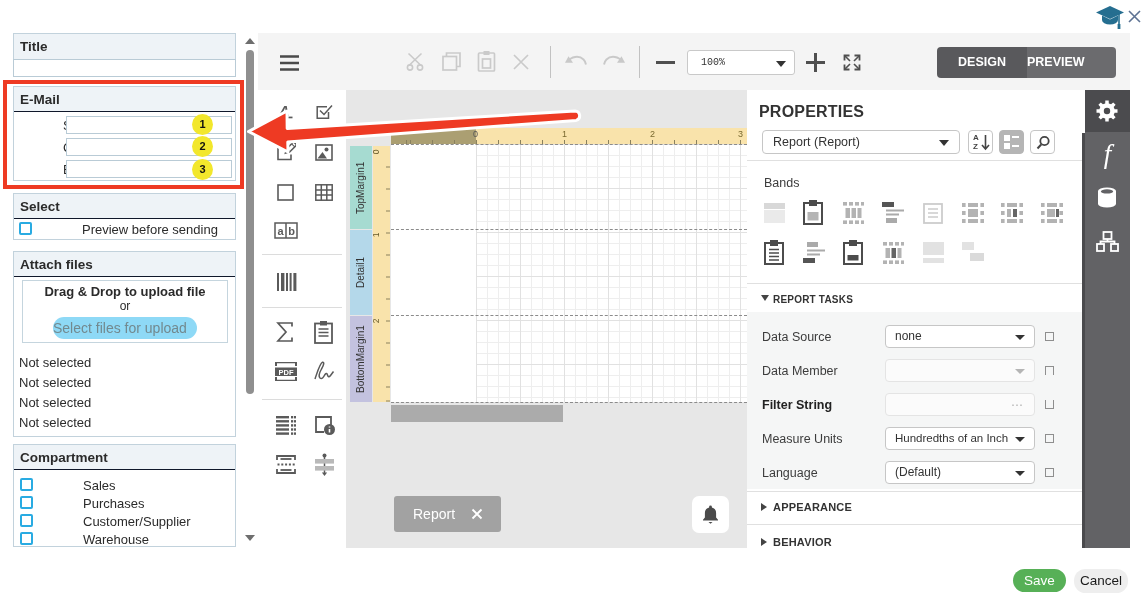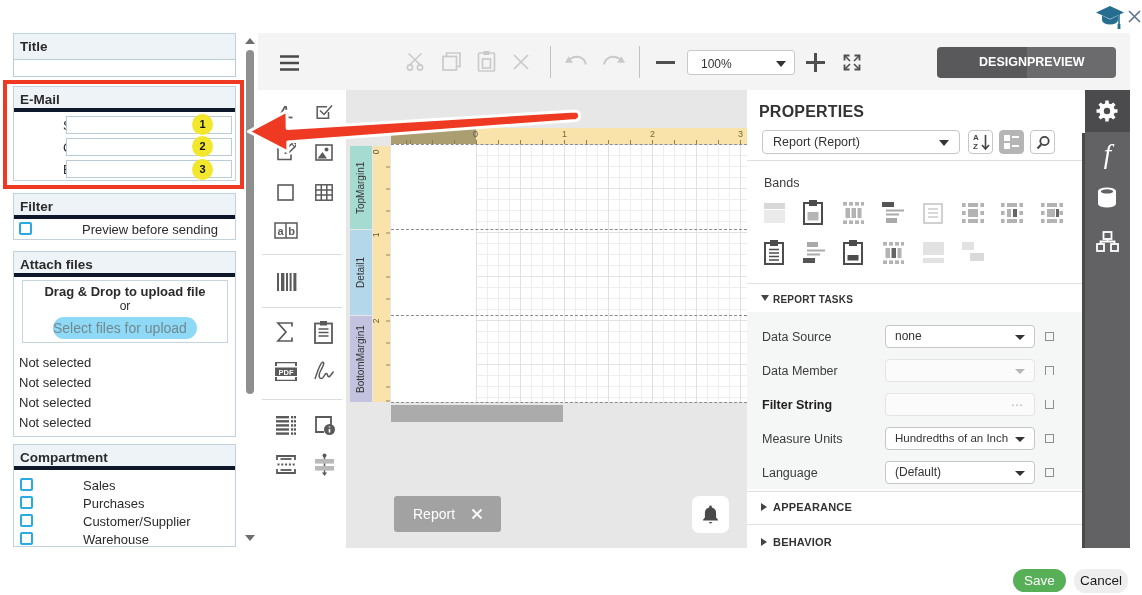--- a/index.html
+++ b/index.html
@@ -1,21 +1,21 @@
 <!DOCTYPE html>
 <html><head>
 <meta charset="utf-8">
 <style>
   * { margin:0; padding:0; box-sizing:border-box; }
   html,body { width:1142px; height:595px; background:#fff; overflow:hidden;
     font-family:"Liberation Sans", sans-serif; }
   .abs { position:absolute; }
   
   .sec { position:absolute; left:13px; width:223px; border:1px solid #c2d2dc; background:#fff; }
-  .sechdr { background:#eef3f7; border-bottom:4px solid #0f172a; font-weight:bold; font-size:13.5px; color:#2b2b2b; padding:5px 0 5px 6px; height:25px; }
+  .sechdr { background:#eef3f7; border-bottom:1px solid #0f172a; font-weight:bold; font-size:13.5px; color:#2b2b2b; padding:5px 0 5px 6px; height:25px; }
   .flbl { position:absolute; left:19px; font-size:13px; color:#2b2b2b;margin-left:44px; }
   .finput { position:absolute; background:#fff; border:1px solid #b9cbd6; }
   .badge { position:absolute; width:21px; height:21px; border-radius:50%; background:#f2e72c; color:#111;
     font-size:11px; font-weight:bold; text-align:center; line-height:21px; }
   .cb { position:absolute; width:13px; height:13px; border:2px solid #29abe2; border-radius:2px; background:#fff; }
   .notsel { position:absolute; left:19px; font-size:13px; color:#2b2b2b; }
   
   .tbsep { position:absolute; top:46px; width:1px; height:32px; background:#c2c2c2; }
   
   .plbl { position:absolute; left:762px; font-size:12.5px; color:#3c3c3c; }
@@ -56,21 +56,21 @@
   <div class="finput" style="left:66px; top:138px; width:166px; height:18px;"></div>
   <div class="flbl" style="top:162px;">Bcc</div>
   <div class="finput" style="left:66px; top:160px; width:166px; height:18px;"></div>
   <div class="badge" style="left:192px; top:114px;">1</div>
   <div class="badge" style="left:192px; top:136px;">2</div>
   <div class="badge" style="left:192px; top:159px;">3</div>
 
   <div class="abs" style="left:3px; top:80px; width:241px; height:109px; border:4.5px solid #ee3a23;"></div>
 
   <div class="sec" style="top:193px; height:47px;">
-    <div class="sechdr">Filter</div>
+    <div class="sechdr">Select</div>
   </div>
   <div class="cb" style="left:19px; top:222px;"></div>
   <div class="flbl" style="top:222px; left:38px;text-align:right;">Preview before sending</div>
 
   <div class="sec" style="top:251px; height:186px;">
     <div class="sechdr">Attach files</div>
   </div>
   <div class="abs" style="left:22px; top:280px; width:206px; height:63px; border:1px solid #c5d5de; background:#fff;"></div>
   <div class="abs" style="left:22px; top:284px; width:206px; text-align:center; font-size:13px; font-weight:bold; color:#2b2b2b;">Drag &amp; Drop to upload file</div>
   <div class="abs" style="left:22px; top:299px; width:206px; text-align:center; font-size:12px; color:#2b2b2b;">or</div>
@@ -142,36 +142,36 @@
 
   <svg class="abs" style="left:601px; top:53px;" width="25" height="17" viewBox="0 0 25 17" fill="none">
     <path d="M21 8.5 C 18 3.5, 10 2, 5.5 6.5 C 4 8, 3.3 9.5, 3 11.5" stroke="#c9c9c9" stroke-width="1.9"></path>
     <path d="M24 9.8 L16 9.8 L20.5 3.2 Z" fill="#c9c9c9"></path>
   </svg>
   <div class="tbsep" style="left:639px;"></div>
 
   <div class="abs" style="left:656px; top:61px; width:19px; height:2.5px; background:#4f4f4f;"></div>
 
   <div class="abs" style="left:687px; top:50px; width:108px; height:25px; background:#fff; border:1px solid #c9c9c9; border-radius:3px;">
-    <div class="abs" style="left:13px; top:6px; font-size:12px; color:#333;">100%</div>
+    <div class="abs" style="left:13px; top:6px; font-size:10px; color:#333;font-family:Liberation Mono, monospace;">100%</div>
     <div class="abs" style="left:88px; top:10px; width:0; height:0; border-left:5px solid transparent; border-right:5px solid transparent; border-top:6px solid #333;"></div>
   </div>
 
   <div class="abs" style="left:806px; top:61px; width:19px; height:2.5px; background:#4f4f4f;"></div>
   <div class="abs" style="left:814px; top:53px; width:2.5px; height:19px; background:#4f4f4f;"></div>
 
   <svg class="abs" style="left:841px; top:52px;" width="22" height="21" viewBox="0 0 22 21" stroke="#4f4f4f" stroke-width="1.8" fill="#4f4f4f">
     <path d="M13.5 3.5 h5 v5 M8.5 3.5 h-5 v5 M13.5 17.5 h5 v-5 M8.5 17.5 h-5 v-5" fill="none"></path>
     <path d="M18 4 l-5 5" stroke-width="1.6"></path>
       <path d="M4 4 l5 5" stroke-width="1.6"></path>
     <path d="M18 17 l-5 -5" stroke-width="1.6"></path>
       <path d="M4 17 l5 -5" stroke-width="1.6"></path>
   </svg>
 
-  <div class="abs" style="left:937px; top:47px; width:90px; height:31px; background:#59595c; border-radius:4px 0 0 4px; color:#fff; font-weight:bold; font-size:12.5px; text-align:right; line-height:31px;">DESIGN</div>
+  <div class="abs" style="left:937px; top:47px; width:90px; height:31px; background:#59595c; border-radius:4px 0 0 4px; color:#fff; font-weight:bold; font-size:12.5px; text-align:center; line-height:31px;">DESIGN</div>
   <div class="abs" style="left:1027px; top:47px; width:89px; height:31px; background:#6b6b6e; border-radius:0 4px 4px 0; color:#fff; font-weight:bold; font-size:12.5px; line-height:31px;">PREVIEW</div>
 </div>
 
 <div id="canvas">
 
   <div class="abs" style="left:391px; top:128px; width:356px; height:16px; background:#f9e3ab;">
     <div class="abs" style="left:0; top:0; width:85px; height:16px; background:#ab9f72;"></div>
     <div class="abs" style="left:0; bottom:0; width:356px; height:4px;
       background:repeating-linear-gradient(to right, #8a815e 0 1px, transparent 1px 22px); background-position:19px 0;"></div>
     <div class="abs" style="left:82px; top:1px; font-size:9px; color:#555;">0</div>

